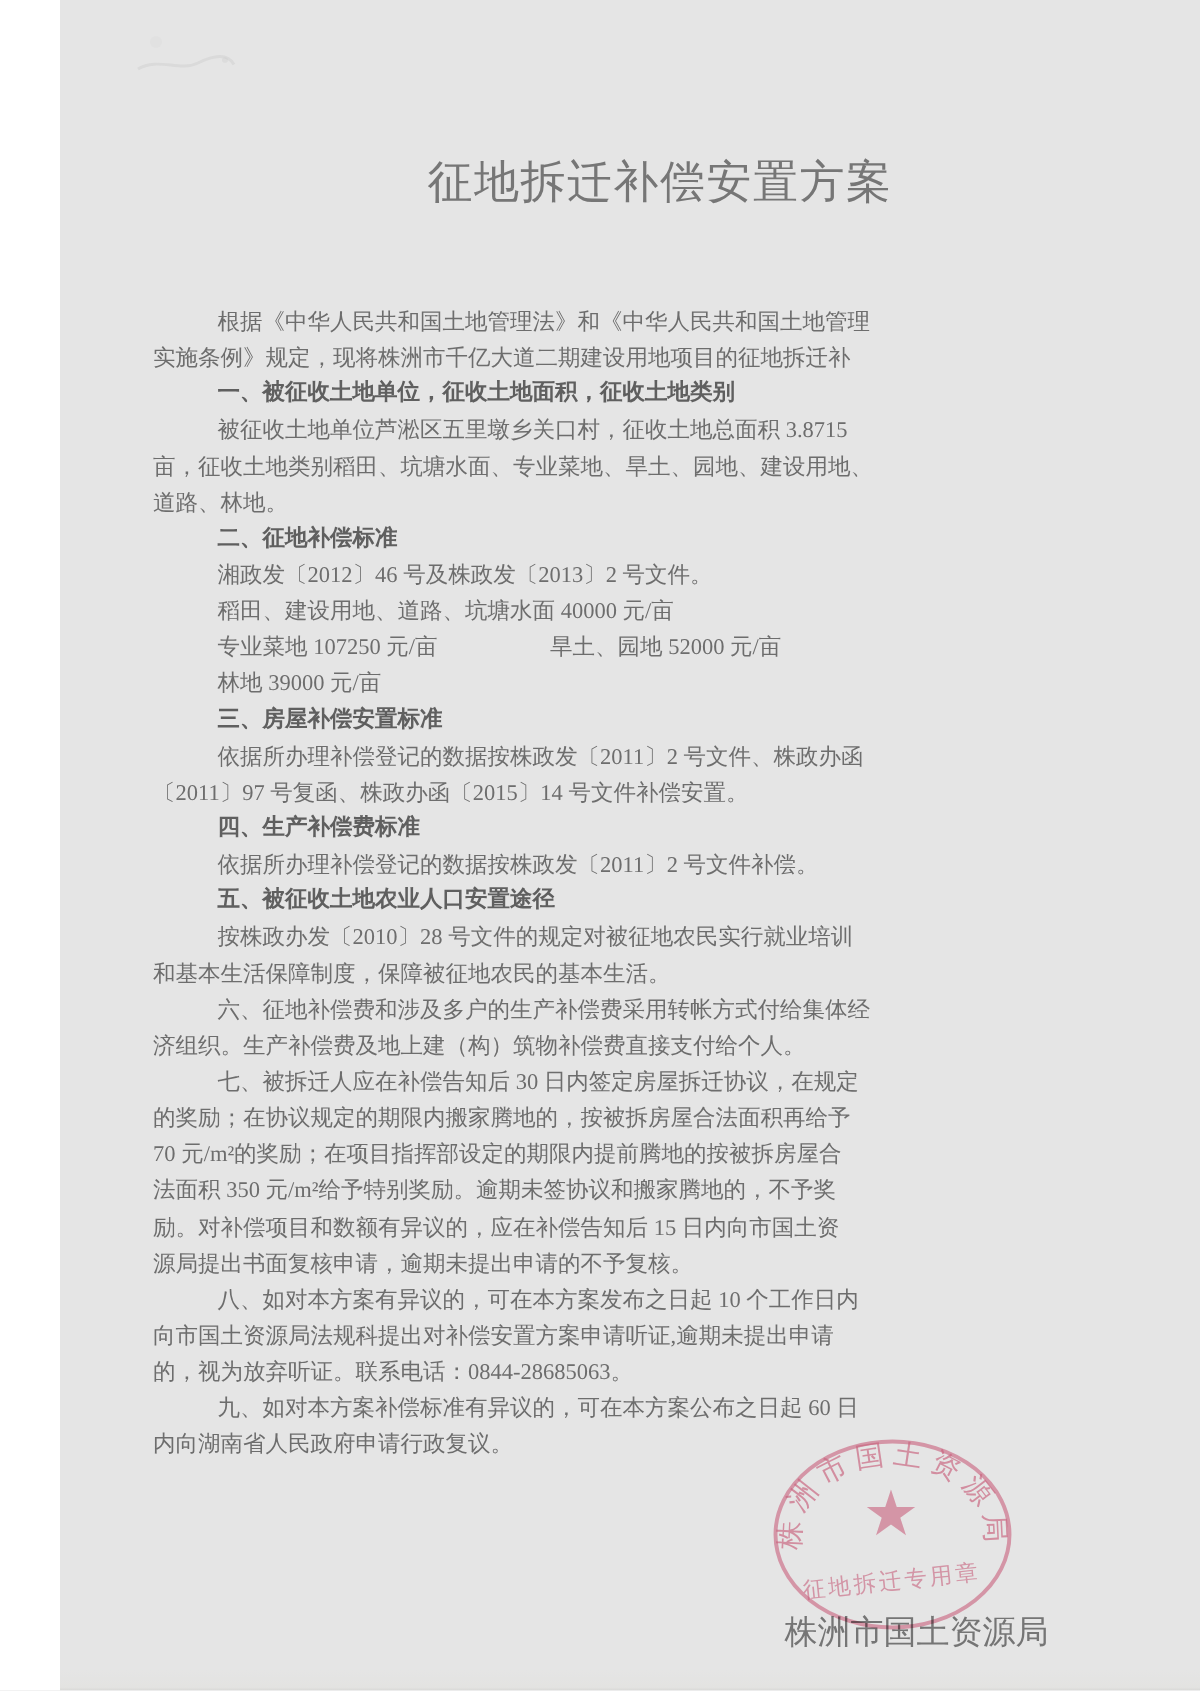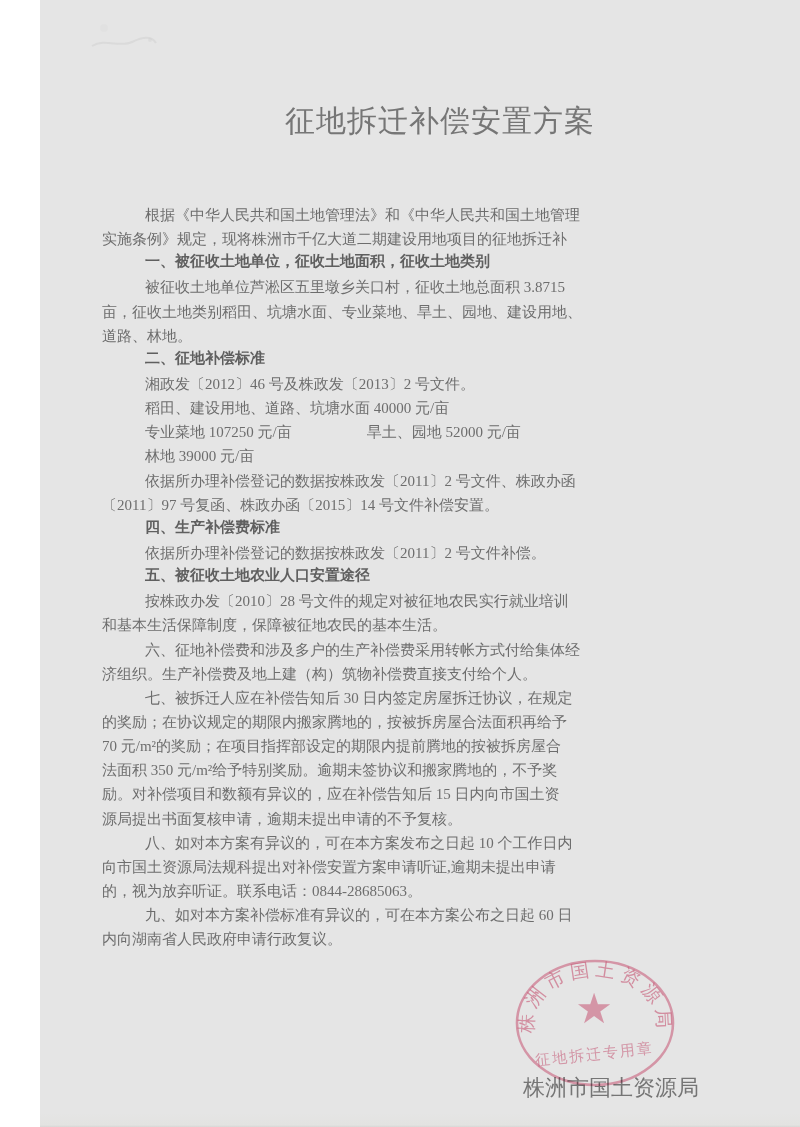--- a/index.html
+++ b/index.html
@@ -103,20 +103,21 @@
       <div class="line">实施条例》规定，现将株洲市千亿大道二期建设用地项目的征地拆迁补</div>
       <div class="line indent bold">一、被征收土地单位，征收土地面积，征收土地类别</div>
       <div class="line indent">被征收土地单位芦淞区五里墩乡关口村，征收土地总面积 3.8715</div>
       <div class="line">亩，征收土地类别稻田、坑塘水面、专业菜地、旱土、园地、建设用地、</div>
       <div class="line">道路、林地。</div>
       <div class="line indent bold">二、征地补偿标准</div>
       <div class="line indent">湘政发〔2012〕46 号及株政发〔2013〕2 号文件。</div>
       <div class="line indent">稻田、建设用地、道路、坑塘水面 40000 元/亩</div>
       <div class="line indent">专业菜地 107250 元/亩　　　　　旱土、园地 52000 元/亩</div>
       <div class="line indent">林地 39000 元/亩</div>
+      <div class="line indent bold">三、房屋补偿安置标准</div>
       <div class="line indent">依据所办理补偿登记的数据按株政发〔2011〕2 号文件、株政办函</div>
       <div class="line">〔2011〕97 号复函、株政办函〔2015〕14 号文件补偿安置。</div>
       <div class="line indent bold">四、生产补偿费标准</div>
       <div class="line indent">依据所办理补偿登记的数据按株政发〔2011〕2 号文件补偿。</div>
       <div class="line indent bold">五、被征收土地农业人口安置途径</div>
       <div class="line indent">按株政办发〔2010〕28 号文件的规定对被征地农民实行就业培训</div>
       <div class="line">和基本生活保障制度，保障被征地农民的基本生活。</div>
       <div class="line indent">六、征地补偿费和涉及多户的生产补偿费采用转帐方式付给集体经</div>
       <div class="line">济组织。生产补偿费及地上建（构）筑物补偿费直接支付给个人。</div>
       <div class="line indent">七、被拆迁人应在补偿告知后 30 日内签定房屋拆迁协议，在规定</div>

